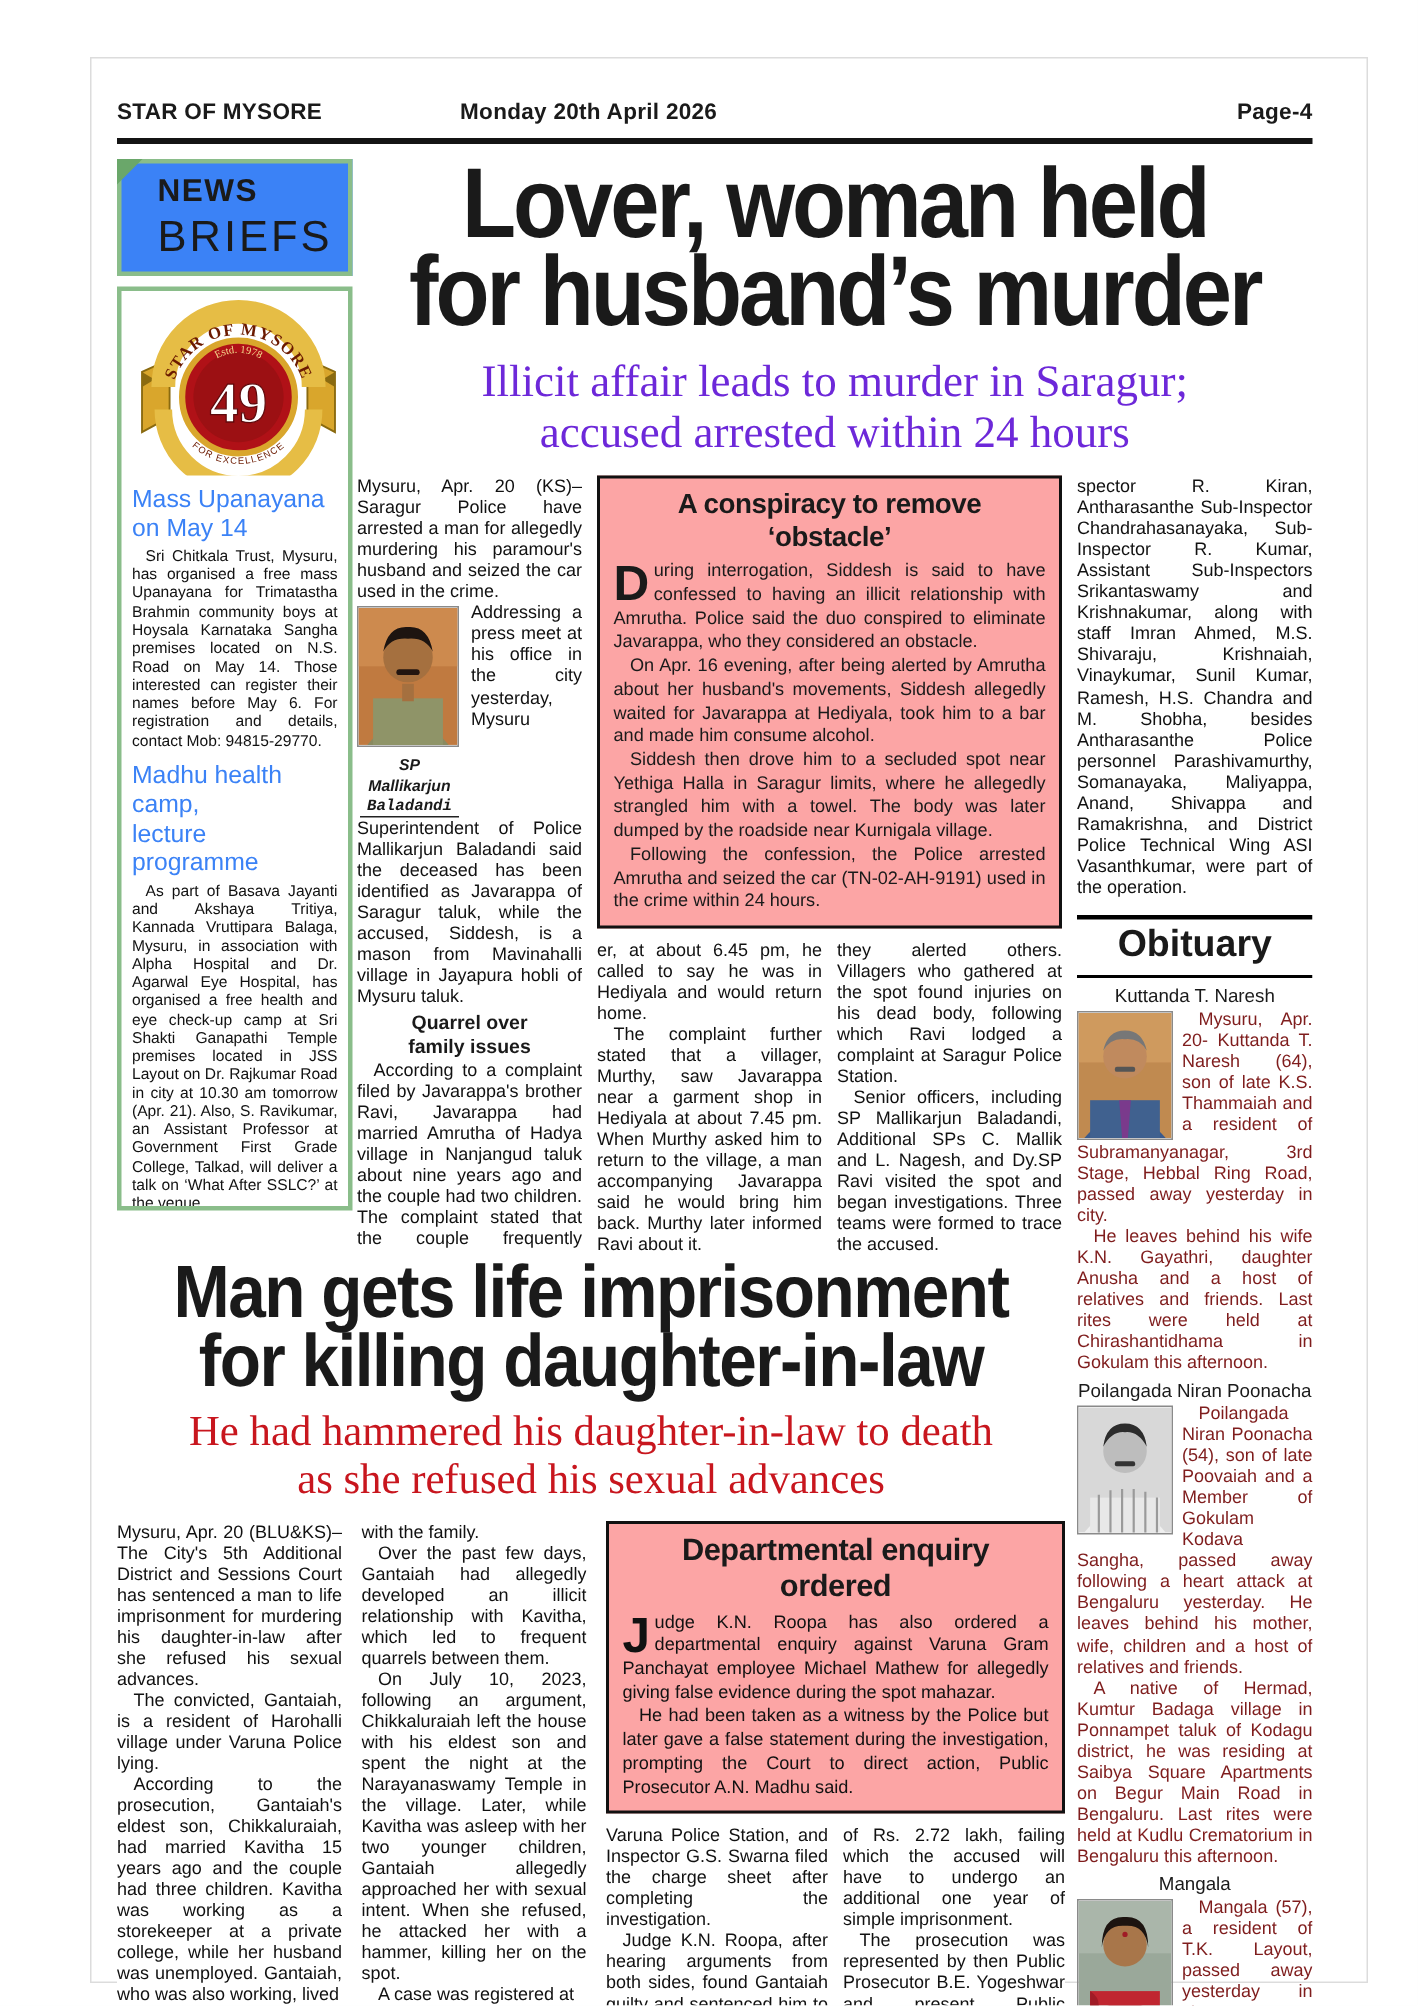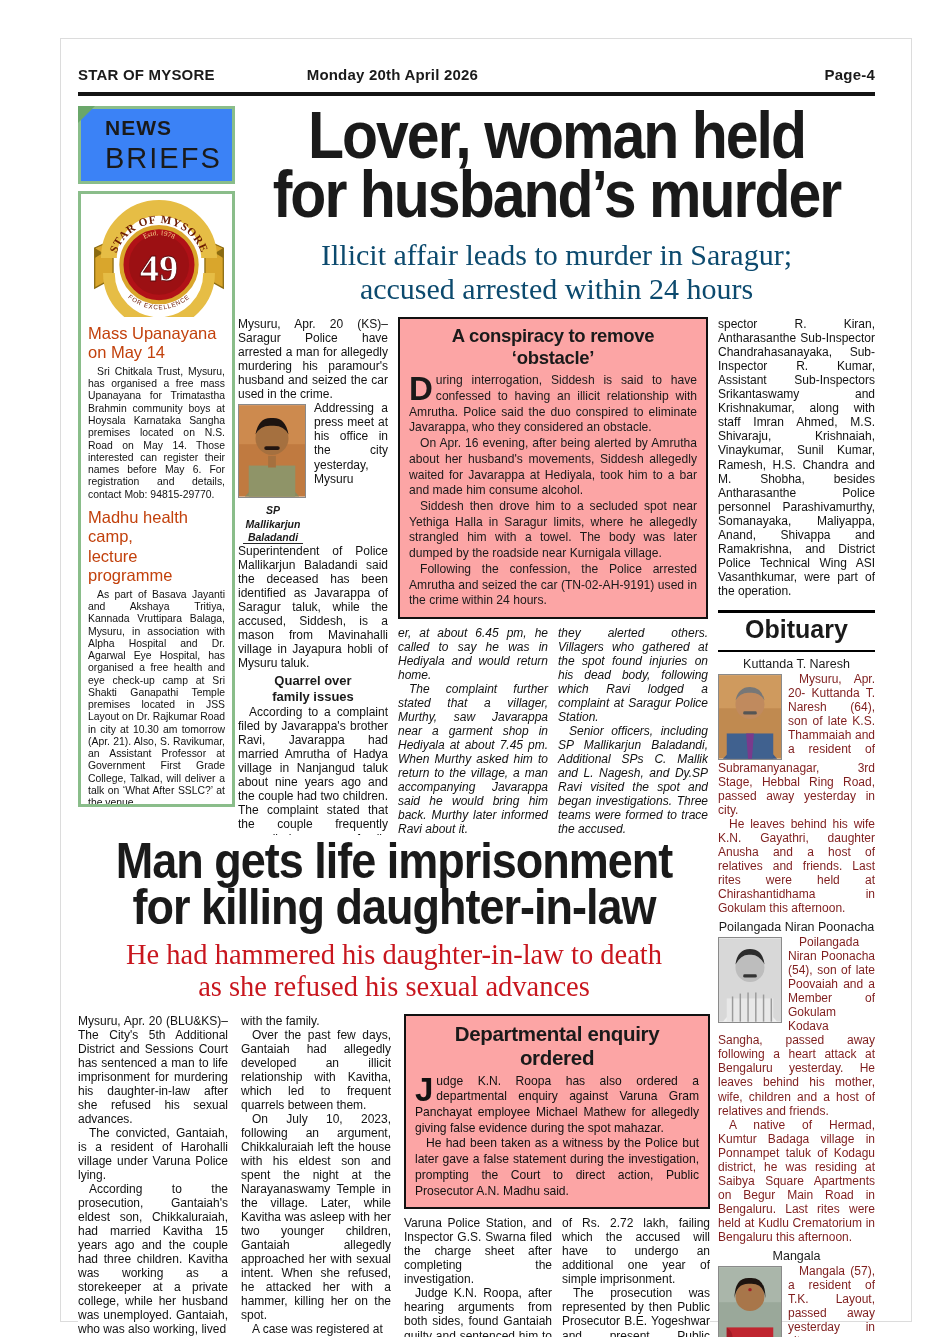--- a/index.html
+++ b/index.html
@@ -22,52 +22,52 @@
   .sidebar { position:absolute; left:78px; top:106px; width:157px; }
   .nb-title { position:relative; border:3px solid #8abd8a; background:#3b82f6;
     padding:7px 4px 6px 24px; }
   .nb-fold { position:absolute; left:-3px; top:-3px; width:0; height:0;
     border-top:17px solid #6aa76a; border-right:17px solid transparent; }
   .nb-news { font-size:21px; font-weight:800; letter-spacing:1px; }
   .nb-briefs { font-size:29px; font-weight:400; letter-spacing:2px; margin-top:2px; }
   .nb-box { border:3px solid #8abd8a; margin-top:7px; height:616px; padding:5px 7px 4px;
     overflow:hidden; }
   .nb-logo { display:block; margin:0 auto 4px; }
-  .brief-head { font-size:16.5px; line-height:1.18; font-weight:400; color:#c2410c; margin:7px 0 3px; }
+  .brief-head { font-size:16.5px; line-height:1.18; font-weight:400; color:#3b82f6; margin:7px 0 3px; }
   .brief-body { font-size:10.4px; line-height:1.18; text-align:justify; text-indent:9px; color:#111; }
 
   
   .main1 { position:absolute; left:238px; top:103px; width:637px; }
   .h1-line { font-size:59px; font-weight:bold; line-height:1.0; letter-spacing:-2px;
     text-align:center; transform:scaleY(1.12); transform-origin:center top; white-space:nowrap; }
   .sub1 { margin-top:17px; font-family:"Liberation Serif", serif; font-size:30px; line-height:1.12;
-    text-align:center; color:#0c4a6e; }
+    text-align:center; color:#6d28d9; }
   .s1cols { display:flex; gap:10px; margin-top:12px; }
   .s1col1 { width:150px; height:518px; overflow:hidden; }
   .s1mid  { width:310px; }
   .s1right{ width:157px; height:1222px; overflow:hidden; }
   .mid-cols { display:flex; gap:10px; height:302px; overflow:hidden; }
-  .mid-cols > div { flex:1;font-style:italic; }
+  .mid-cols > div { flex:1; }
 
   .body-text p { font-size:12px; line-height:1.17; text-align:justify; text-indent:11px; color:#111; }
   .body-text p.no-indent { text-indent:0; }
   .crosshead { font-size:13px; font-weight:bold; text-align:center; margin:3px 0 1px; line-height:1.2; }
 
   .newsbox { border:2px solid #111; padding:6px 9px 8px; margin-bottom:7px; background:#fca5a5; }
   .newsbox-title { font-size:18.5px; font-weight:bold; text-align:center; margin-bottom:4px;
     letter-spacing:-.3px; }
   .newsbox p { font-size:12.1px; line-height:1.3; text-align:justify; text-indent:11px; }
   .newsbox p.no-indent { text-indent:0; }
   .dropcap { float:left; font-size:33px; line-height:.82; font-weight:bold; padding:2px 3px 0 0; }
 
   .sp-photo-wrap { float:left; width:70px; margin:3px 6px 0 0; }
   .photo-frame { border:1px solid #8a8a8a; display:block; }
   .photo-cap { font-size:10.5px; font-weight:bold; font-style:italic; text-align:center;
     line-height:1.25; margin-top:6px; }
-  .cap-u { border-bottom:1px solid #222; padding:0 5px; }
+  .cap-u { border-bottom:1px solid #222; padding:0 5px;font-family:Liberation Mono, monospace; }
 
   
   .obit { margin-top:12px; }
   .obit-title { font-size:25px; font-weight:bold; text-align:center;
     border-top:3px solid #000; border-bottom:2px solid #000; padding:2px 0 6px; margin-bottom:5px; }
   .obit-name { font-size:12.5px; font-weight:normal; text-align:center; margin:5px 0 1px; }
   .obit p { font-size:12px; line-height:1.17; text-align:justify; text-indent:11px; color:#7f1d1d; }
   .obit-photo { float:left; width:64px; height:86px; margin:2px 6px 1px 0; }
 
   

